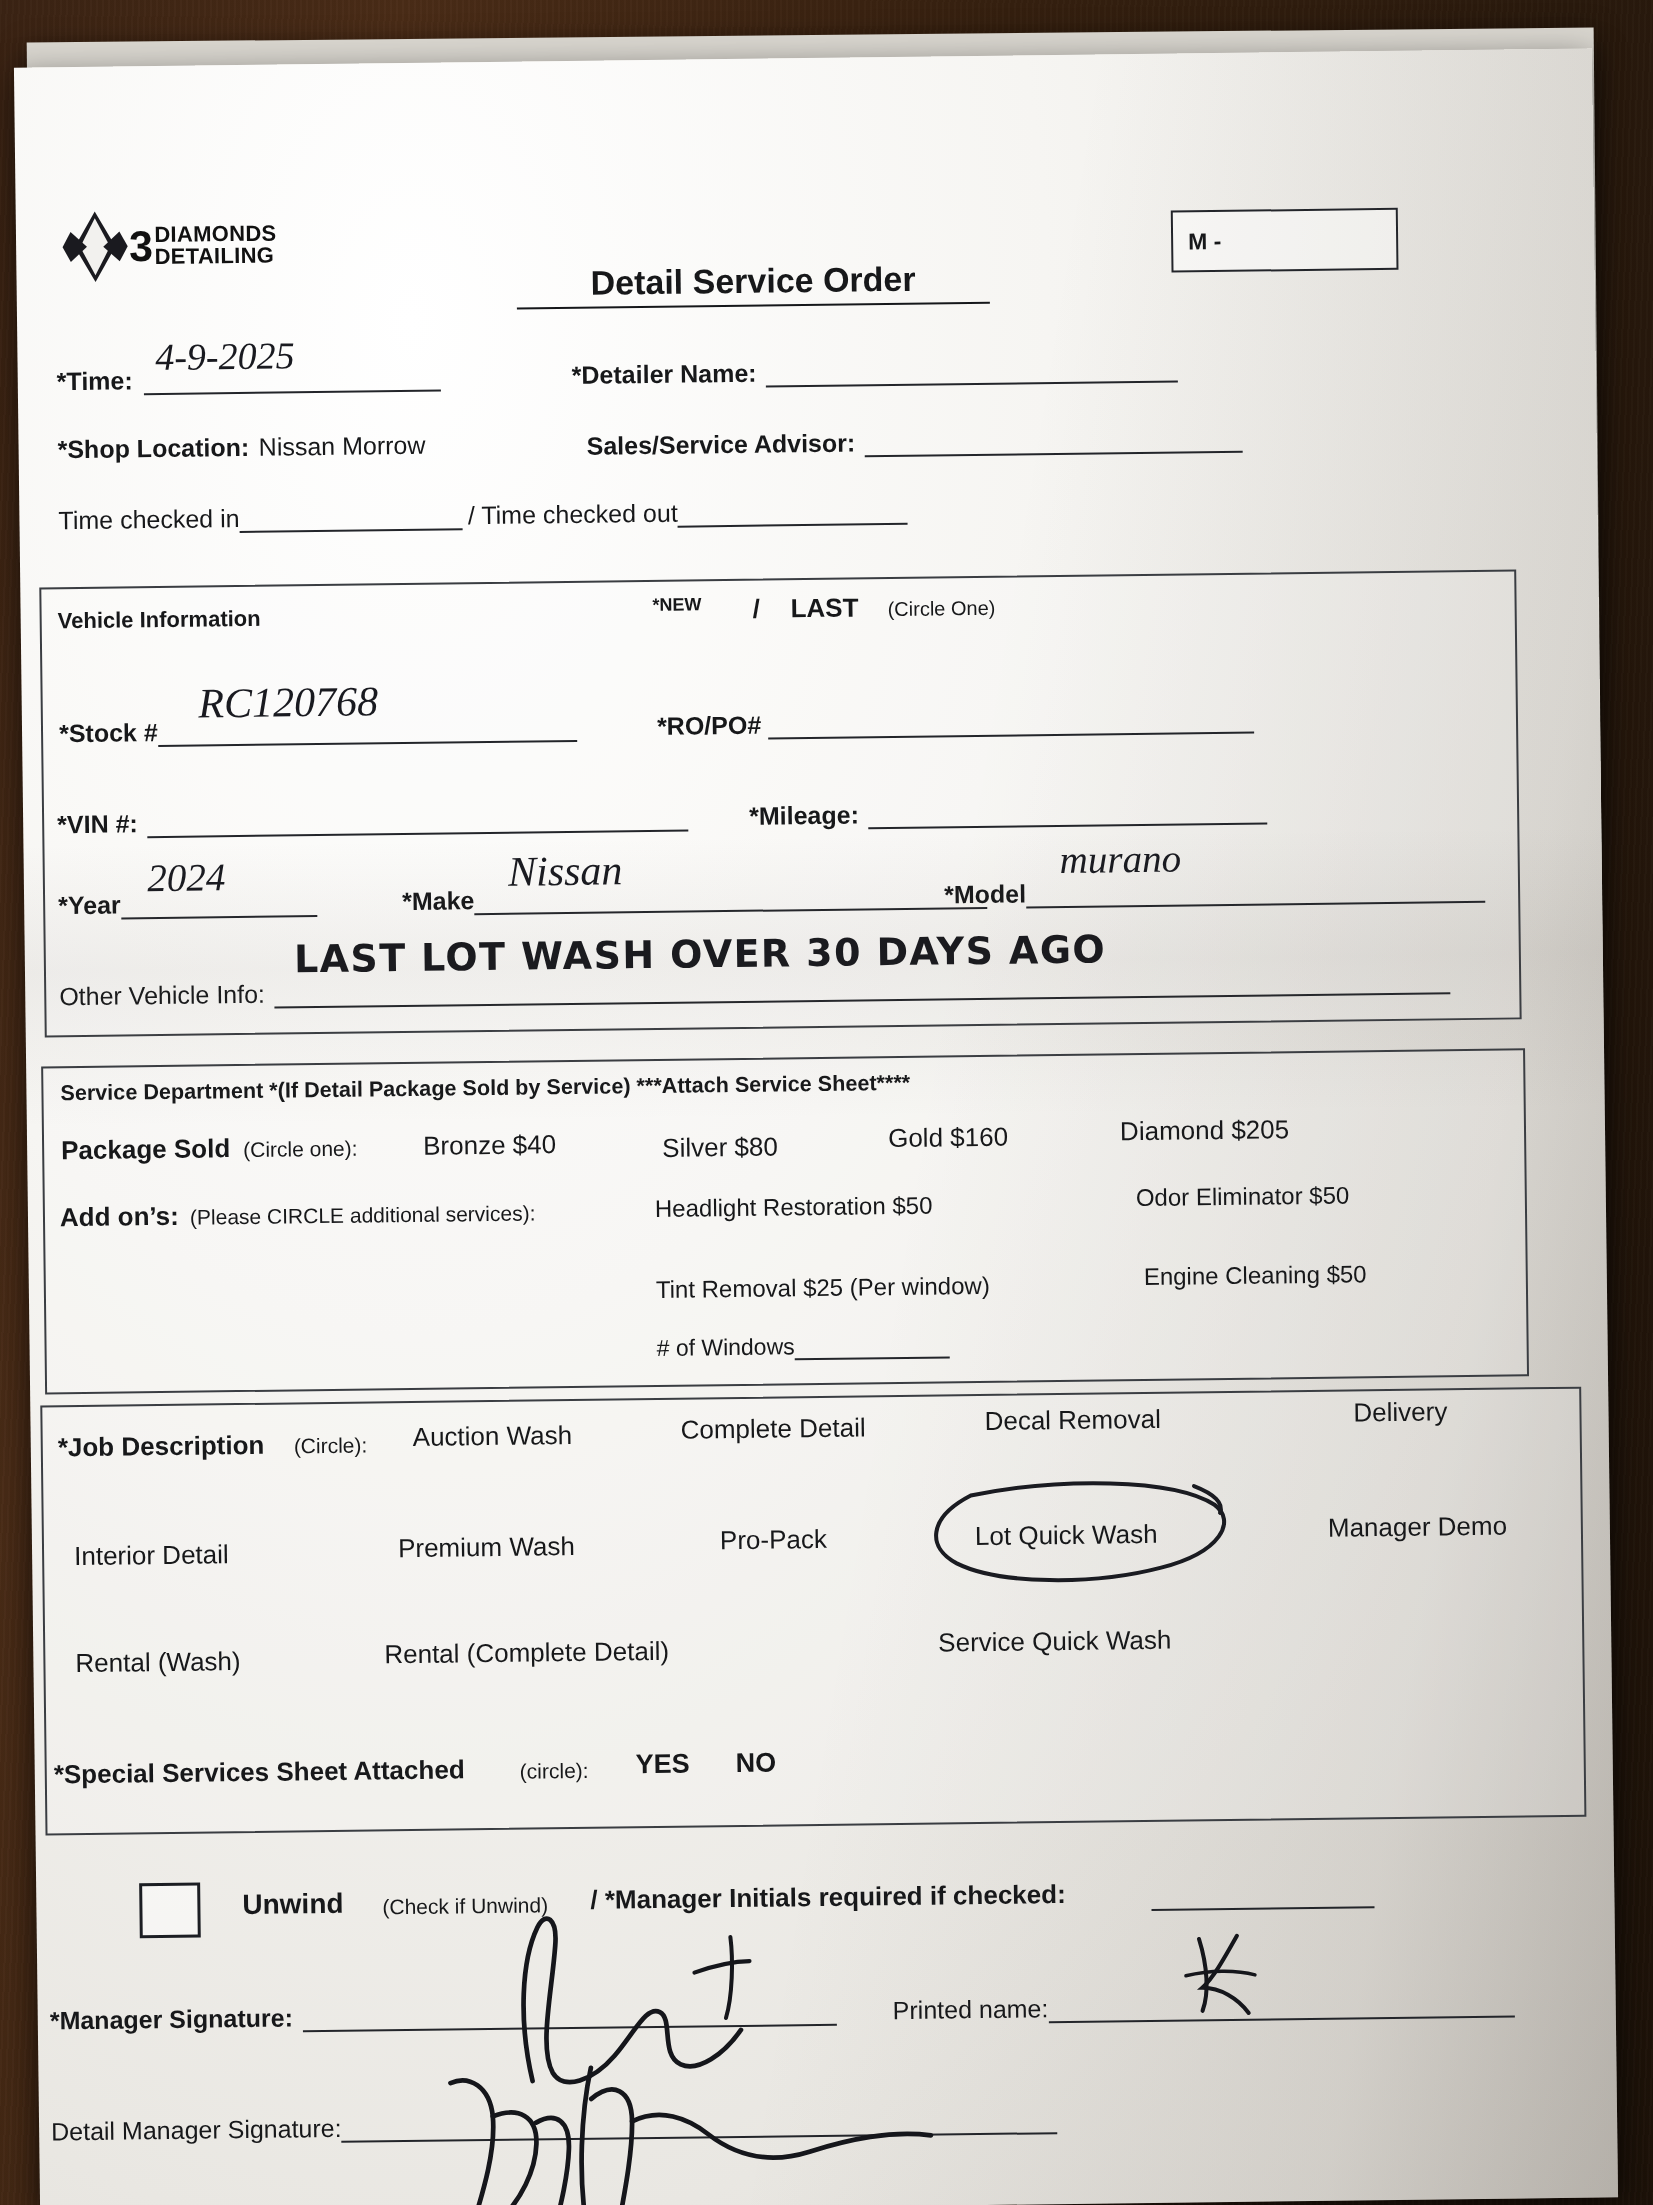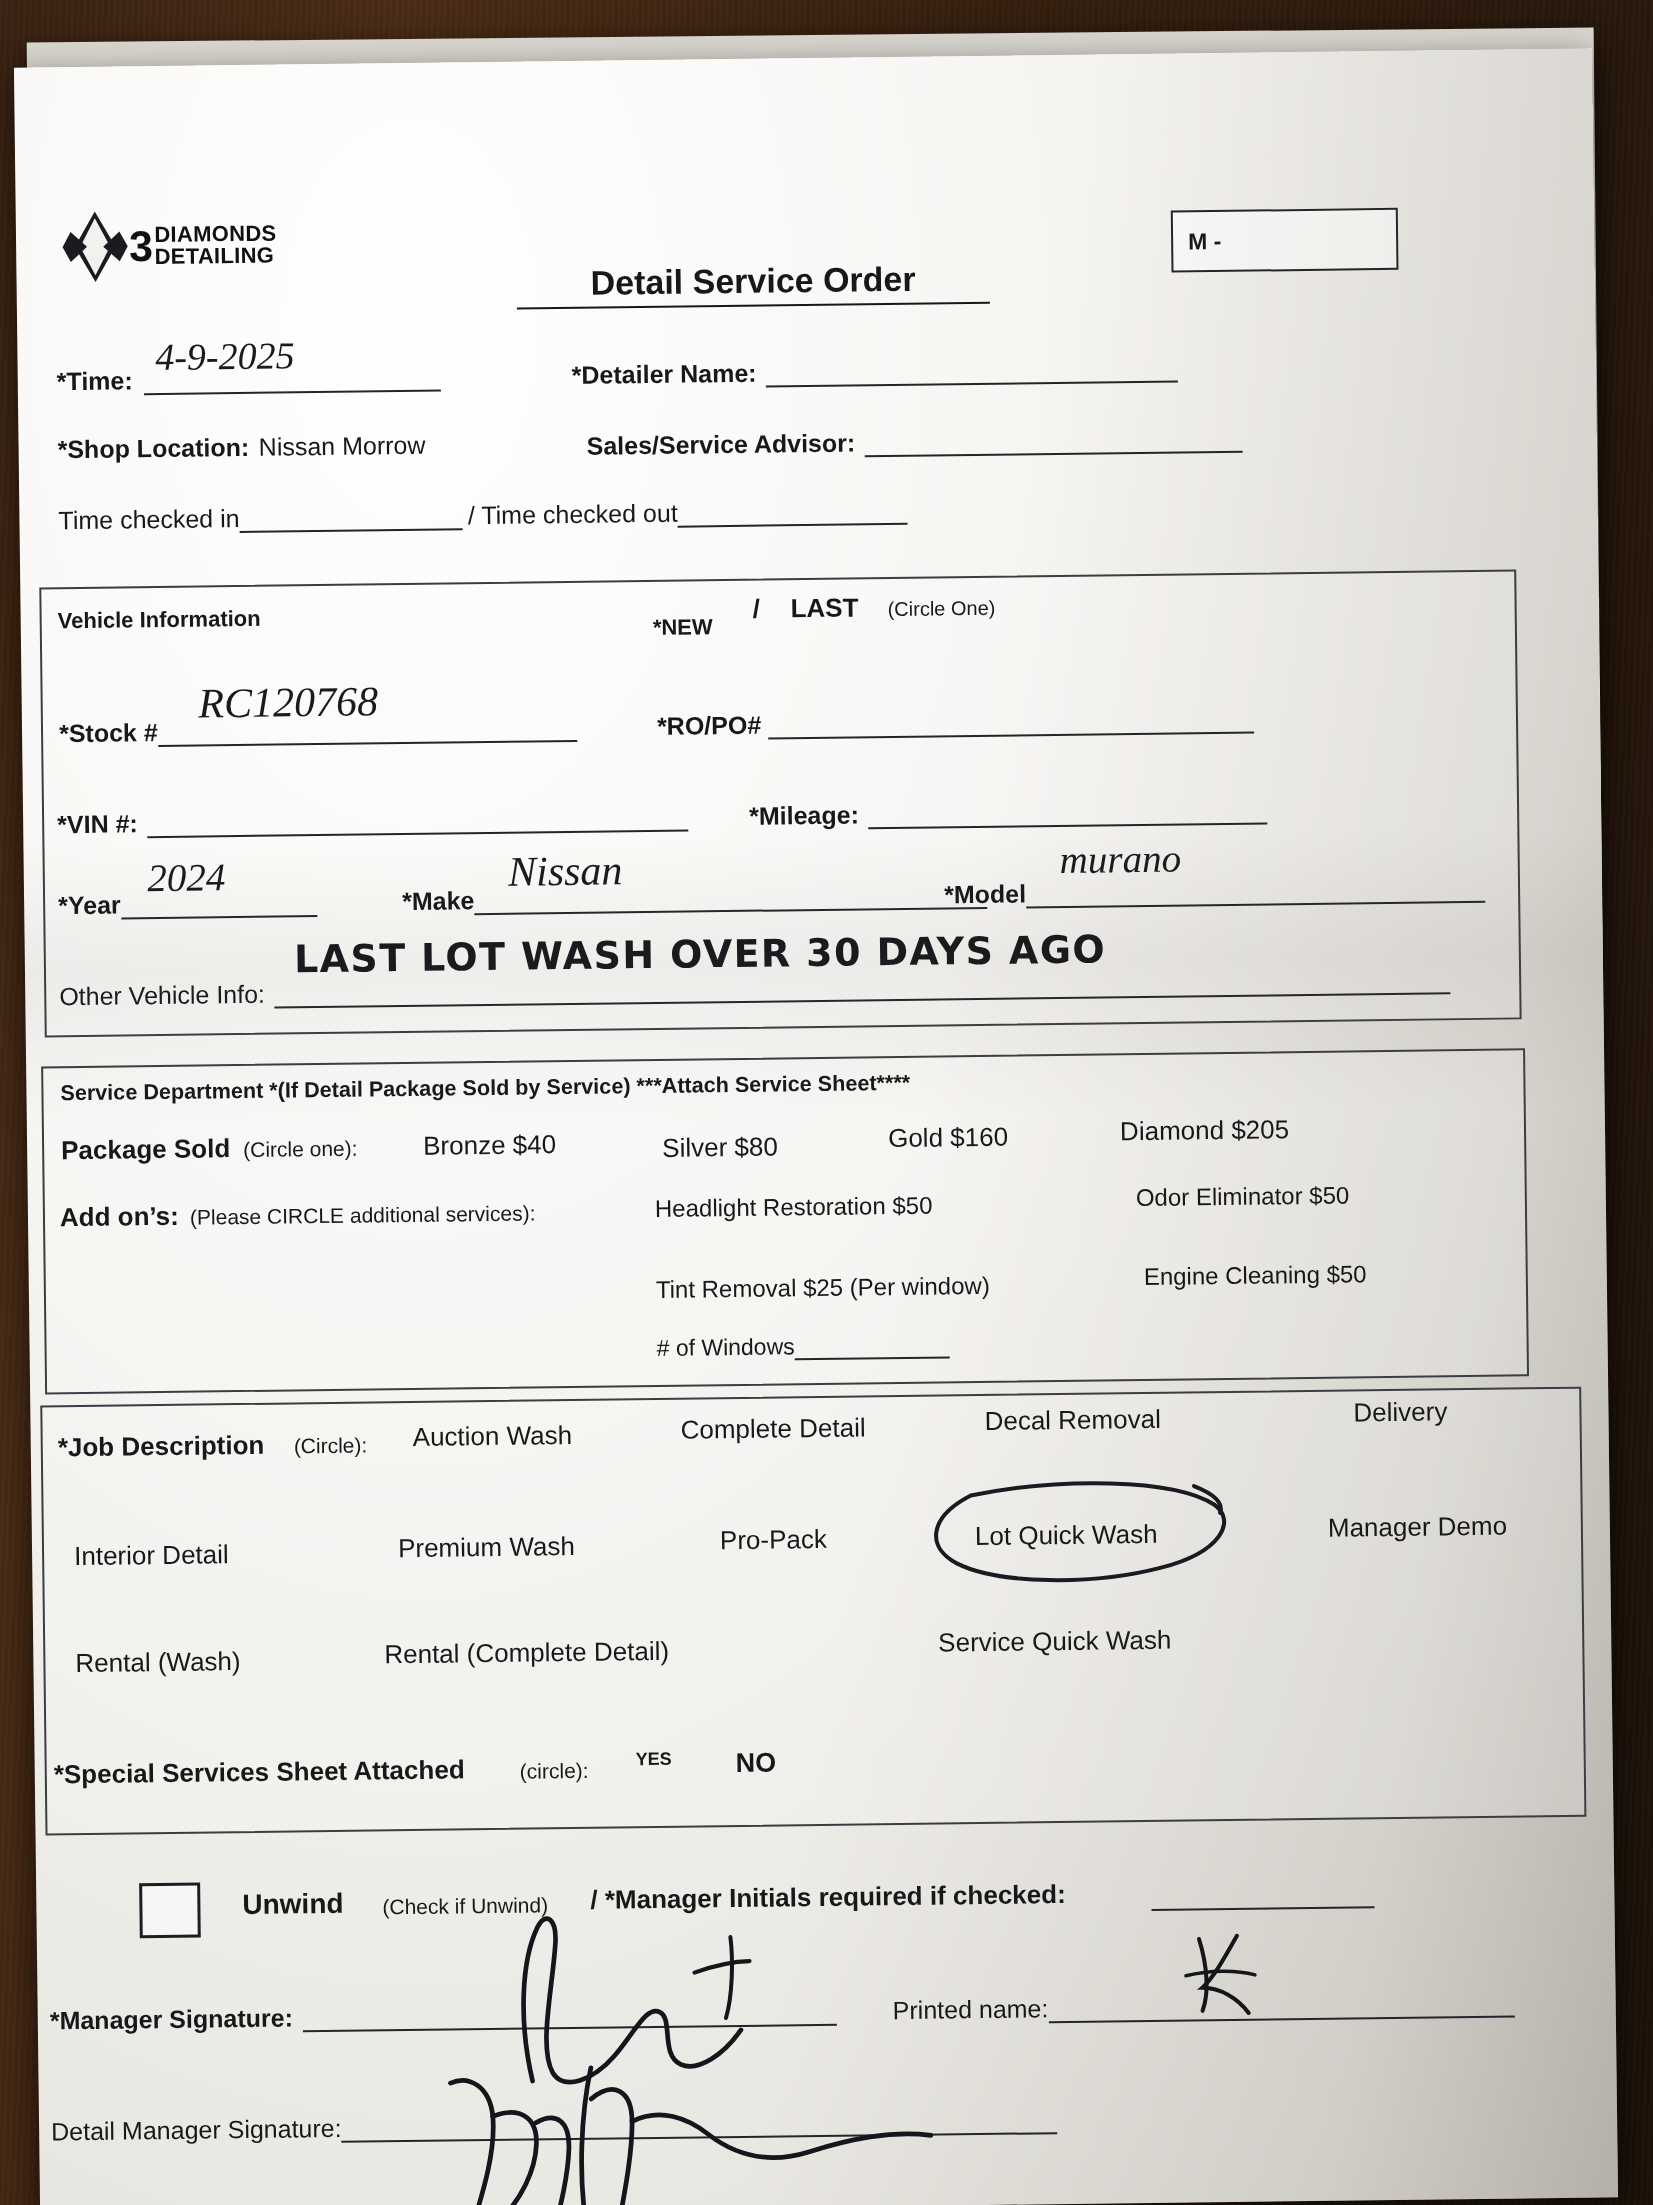--- a/index.html
+++ b/index.html
@@ -235,21 +235,21 @@
     <div class="row" style="left:39px; top:436px;">
       <span class="lbl-norm">Time checked in</span>
       <span class="blank" style="width:223px;"></span>
       <span class="lbl-norm" style="margin-left:5.4px;">/ Time checked out</span>
       <span class="blank" style="width:230px;"></span>
     </div>
 
     <div class="box" style="left:19px; top:520px; width:1473px; height:446px;"></div>
 
     <div class="abs bold30" style="left:37px; top:541px; font-size:22px;">Vehicle Information</div>
-    <div class="abs" style="left:632px; top:535px; font-size:22px; font-weight:bold;margin-top:20px;"><span>*NEW</span></div>
+    <div class="abs" style="left:632px; top:535px; font-size:18px; font-weight:bold;"><span>*NEW</span></div>
     <div class="abs" style="left:732px; top:535px; font-size:26px; font-weight:bold;">/</div>
     <div class="abs" style="left:770px; top:535px; font-size:26px; font-weight:bold;"><span>LAST</span></div>
     <div class="abs small" style="left:867px; top:541px;">(Circle One)</div>
 
     <div class="row" style="left:37px; top:649px;">
       <span class="lbl">*Stock #</span>
       <span class="blank" style="width:419px; position:relative;">
         <span class="hw-ink script" style="left:41px; top:-35px; font-size:42px;">RC120768</span>
       </span>
     </div>
@@ -336,21 +336,21 @@
       <path d="M70,30 C200,5 370,8 430,48 C462,72 440,118 350,140 C250,165 110,162 48,130 C4,106 6,62 70,30 Z" fill="none" stroke="#1a1b21" stroke-width="6" stroke-linecap="round"></path>
       <path d="M400,20 C430,32 444,46 438,60" fill="none" stroke="#1a1b21" stroke-width="6" stroke-linecap="round"></path>
     </svg>
 
     <div class="abs t38" style="left:42px; top:1581px;">Rental (Wash)</div>
     <div class="abs t38" style="left:351px; top:1576px;">Rental (Complete Detail)</div>
     <div class="abs t38" style="left:905px; top:1571px;">Service Quick Wash</div>
 
     <div class="abs" style="left:19px; top:1692px; font-size:26px; font-weight:bold;">*Special Services Sheet Attached</div>
     <div class="abs" style="left:485px; top:1698px; font-size:21px;">(circle):</div>
-    <div class="abs" style="left:601px; top:1689px; font-size:18px; font-weight:bold;">YES</div>
+    <div class="abs" style="left:601px; top:1689px; font-size:27px; font-weight:bold;">YES</div>
     <div class="abs" style="left:701px; top:1689px; font-size:27px; font-weight:bold;">NO</div>
 
     <div class="checkbox" style="left:103px; top:1817px;"></div>
     <div class="abs" style="left:206px; top:1824px; font-size:28px; font-weight:bold;">Unwind</div>
     <div class="abs" style="left:346px; top:1832px; font-size:21px;">(Check if Unwind)</div>
     <div class="abs" style="left:554px; top:1824px; font-size:26px; font-weight:bold;">/ *Manager Initials required if checked:</div>
     <div class="abs blank" style="left:1115px; top:1824px; width:223px; height:31px;"></div>
 
     <div class="row" style="left:12px; top:1936px;">
       <span class="lbl">*Manager Signature:</span>

